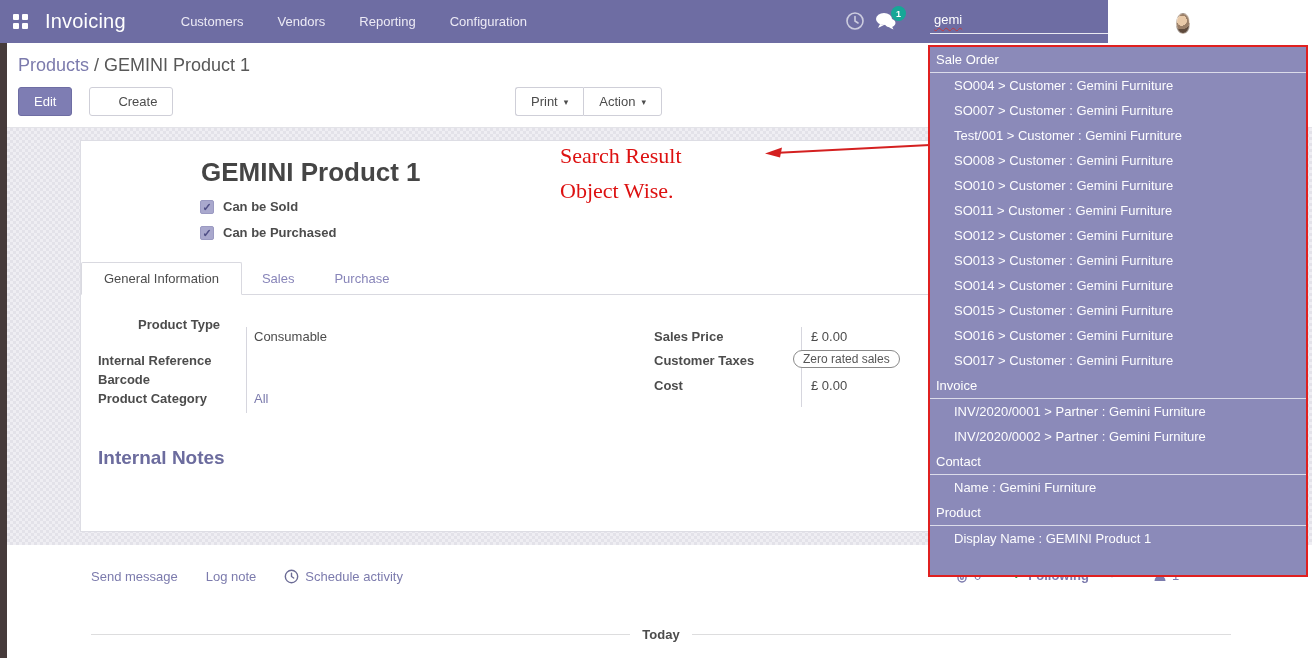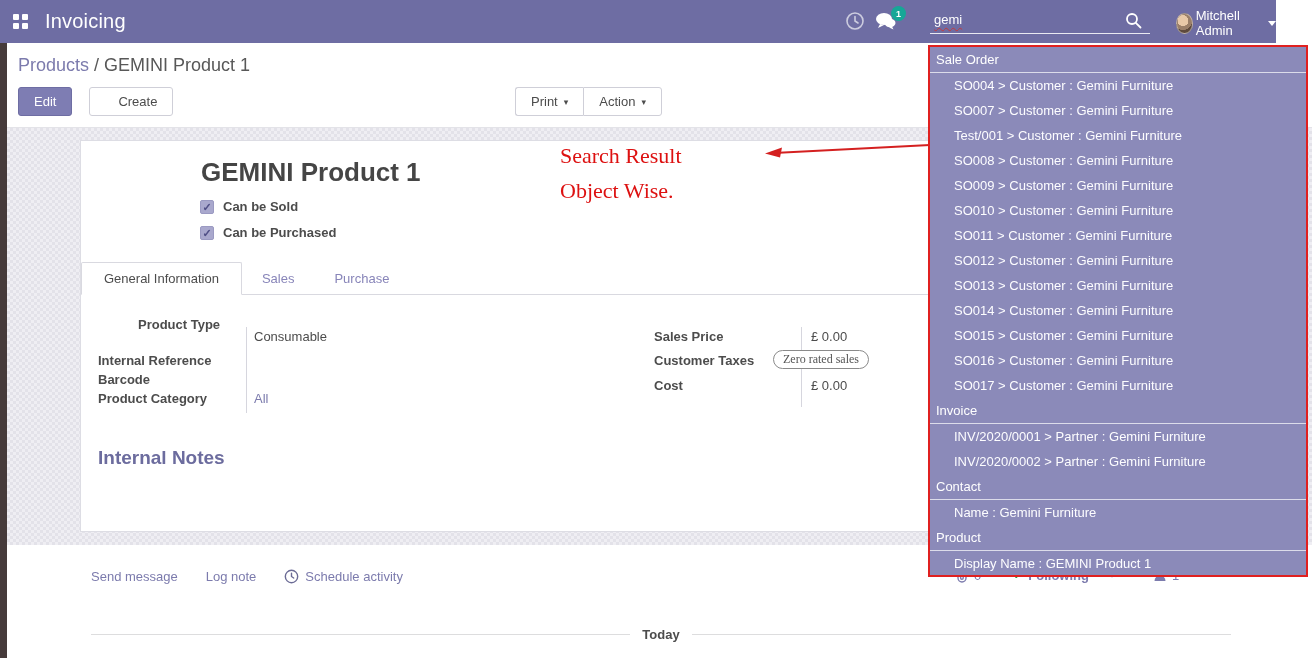--- a/index.html
+++ b/index.html
@@ -1,21 +1,21 @@
 <!DOCTYPE html>
 <html><head>
 <meta charset="utf-8">
 <style>
   * { margin:0; padding:0; box-sizing:border-box; }
   html,body { width:1312px; height:658px; }
   body { font-family:"Liberation Sans", sans-serif; background:#fff; position:relative; overflow:hidden; }
   .screen { position:absolute; inset:0; width:1312px; height:658px; }
 
   
-  .navbar { position:absolute; top:0; left:0; width:1276px; height:43px; background:#6e6da3; display:flex; align-items:center; }
+  .navbar { position:absolute; top:0; left:0; width:1108px; height:43px; background:#6e6da3; display:flex; align-items:center; }
   .apps-grid { margin-left:13px; width:15px; height:15px; display:grid; grid-template-columns:6px 6px; grid-template-rows:6px 6px; gap:3px; cursor:pointer; }
   .apps-grid span { background:#fff; border-radius:1px; }
   .app-name { color:#fff; font-size:20px; margin-left:17px; letter-spacing:0.2px; }
   .nav-menu { display:flex; margin-left:55px; gap:34px; }
   .nav-menu .mi { color:#eceaf5; font-size:13px; cursor:pointer; }
   .nav-icon { position:absolute; top:11px; cursor:pointer; }
   .icon-clock { left:845px; opacity:0.65; }
   .icon-chat { left:874px; }
   .chat-badge { position:absolute; left:891px; top:6px; min-width:15px; height:15px; border-radius:8px; background:#16a797; color:#fff; font-size:9px; font-weight:bold; display:flex; align-items:center; justify-content:center; padding:0 3px; }
   .nav-search { position:absolute; left:930px; top:8px; width:220px; height:26px; border-bottom:1px solid rgba(255,255,255,0.85); }
@@ -102,20 +102,26 @@
 <div class="screen">
 
   <header class="navbar">
     <div class="apps-grid">
         <span></span>
         <span></span>
         <span></span>
         <span></span>
       </div>
     <div class="app-name">Invoicing</div>
+    <nav class="nav-menu">
+      <span class="mi">Customers</span>
+      <span class="mi">Vendors</span>
+      <span class="mi">Reporting</span>
+      <span class="mi">Configuration</span>
+    </nav>
 
     <span class="nav-icon icon-clock">
       <svg width="20" height="20" viewBox="0 0 20 20">
           <circle cx="10" cy="10" r="8" fill="none" stroke="#fff" stroke-width="1.6"></circle>
           <path d="M10 5.5V10l3 2" fill="none" stroke="#fff" stroke-width="1.6" stroke-linecap="round"></path>
         </svg>
     </span>
     <span class="nav-icon icon-chat">
       <svg width="24" height="20" viewBox="0 0 24 20">
           <ellipse cx="10" cy="8" rx="8" ry="6" fill="#fff"></ellipse>
@@ -190,21 +196,21 @@
       <span class="f-label" style="left:17px; top:176px;padding-left:40px;">Product Type</span>
       <span class="f-value" style="left:173px; top:188px;">Consumable</span>
       <span class="f-label" style="left:17px; top:212px;">Internal Reference</span>
       <span class="f-label" style="left:17px; top:231px;">Barcode</span>
       <span class="f-label" style="left:17px; top:250px;">Product Category</span>
       <span class="f-value link" style="left:173px; top:250px;">All</span>
 
       <span class="f-label" style="left:573px; top:188px;">Sales Price</span>
       <span class="f-value" style="left:730px; top:188px;">£ 0.00</span>
       <span class="f-label" style="left:573px; top:212px;">Customer Taxes</span>
-      <span class="f-value" style="left:692px; top:209px;font-family:Liberation Serif, serif;"><span class="pill">Zero rated sales</span></span>
+      <span class="f-value" style="left:712px; top:209px;"><span class="pill">Zero rated sales</span></span>
       <span class="f-label" style="left:573px; top:237px;">Cost</span>
       <span class="f-value" style="left:730px; top:237px;">£ 0.00</span>
 
       <div class="notes-heading">Internal Notes</div>
     </div>
   </div>
 
   <div class="chatter">
     <div class="chat-links">
       <span class="cl">Send message</span>
@@ -252,21 +258,20 @@
     <line x1="170" y1="9" x2="14" y2="17" stroke="#d42020" stroke-width="2"></line>
     <polygon points="5,17.6 22,11.5 20,21.5" fill="#d42020"></polygon>
   </svg>
 
   <div class="search-dropdown">
       <div class="dd-header">Sale Order</div>
       <div class="dd-item">SO004 &gt; Customer : Gemini Furniture</div>
       <div class="dd-item">SO007 &gt; Customer : Gemini Furniture</div>
       <div class="dd-item">Test/001 &gt; Customer : Gemini Furniture</div>
       <div class="dd-item">SO008 &gt; Customer : Gemini Furniture</div>
-      <div class="dd-item">SO009 &gt; Customer : Gemini Furniture</div>
       <div class="dd-item">SO010 &gt; Customer : Gemini Furniture</div>
       <div class="dd-item">SO011 &gt; Customer : Gemini Furniture</div>
       <div class="dd-item">SO012 &gt; Customer : Gemini Furniture</div>
       <div class="dd-item">SO013 &gt; Customer : Gemini Furniture</div>
       <div class="dd-item">SO014 &gt; Customer : Gemini Furniture</div>
       <div class="dd-item">SO015 &gt; Customer : Gemini Furniture</div>
       <div class="dd-item">SO016 &gt; Customer : Gemini Furniture</div>
       <div class="dd-item">SO017 &gt; Customer : Gemini Furniture</div>
       <div class="dd-header">Invoice</div>
       <div class="dd-item">INV/2020/0001 &gt; Partner : Gemini Furniture</div>

